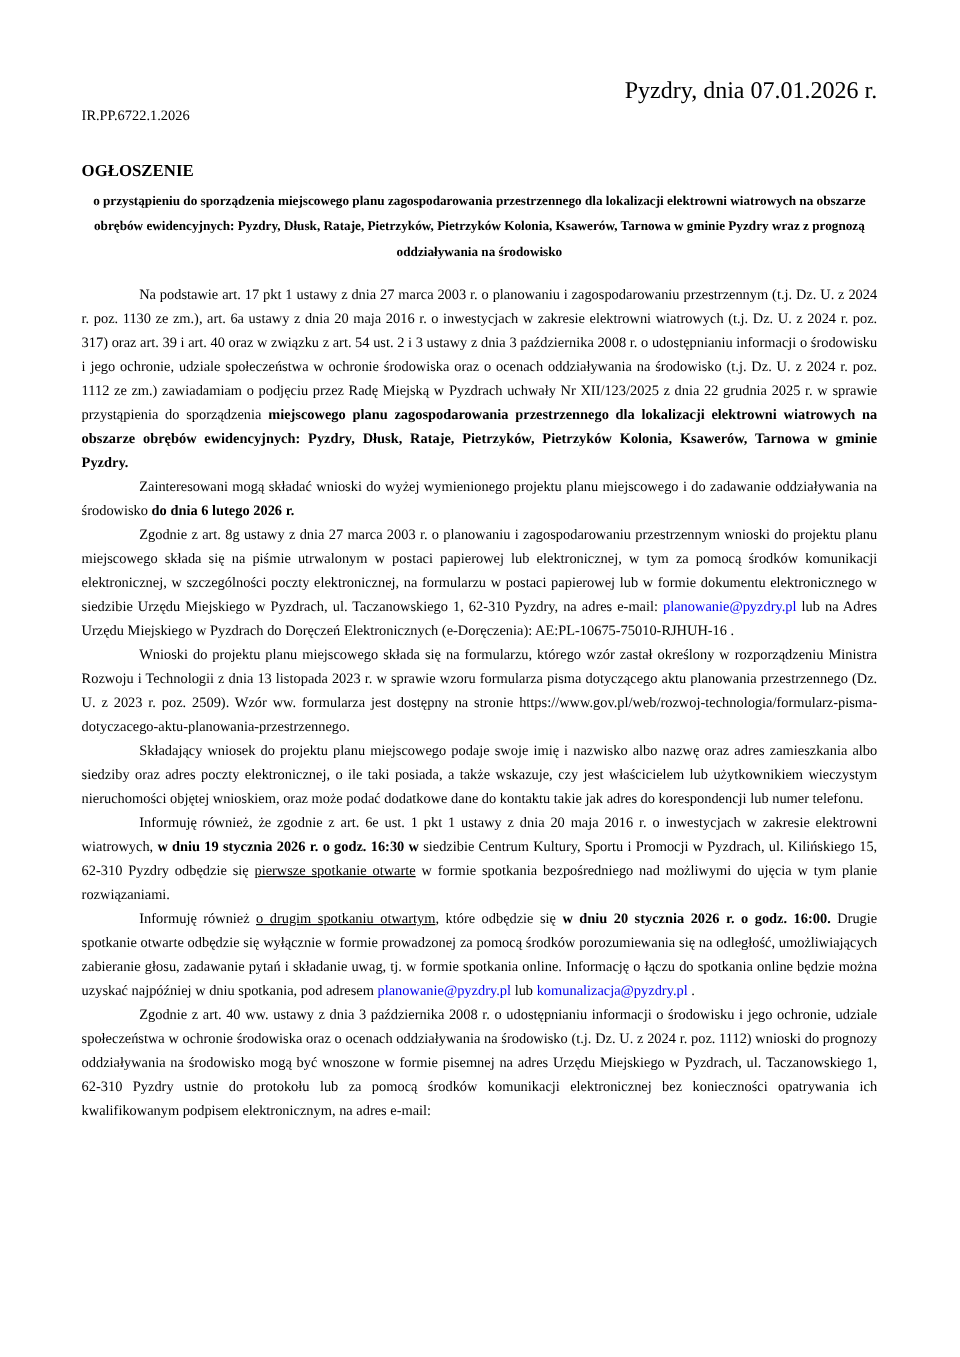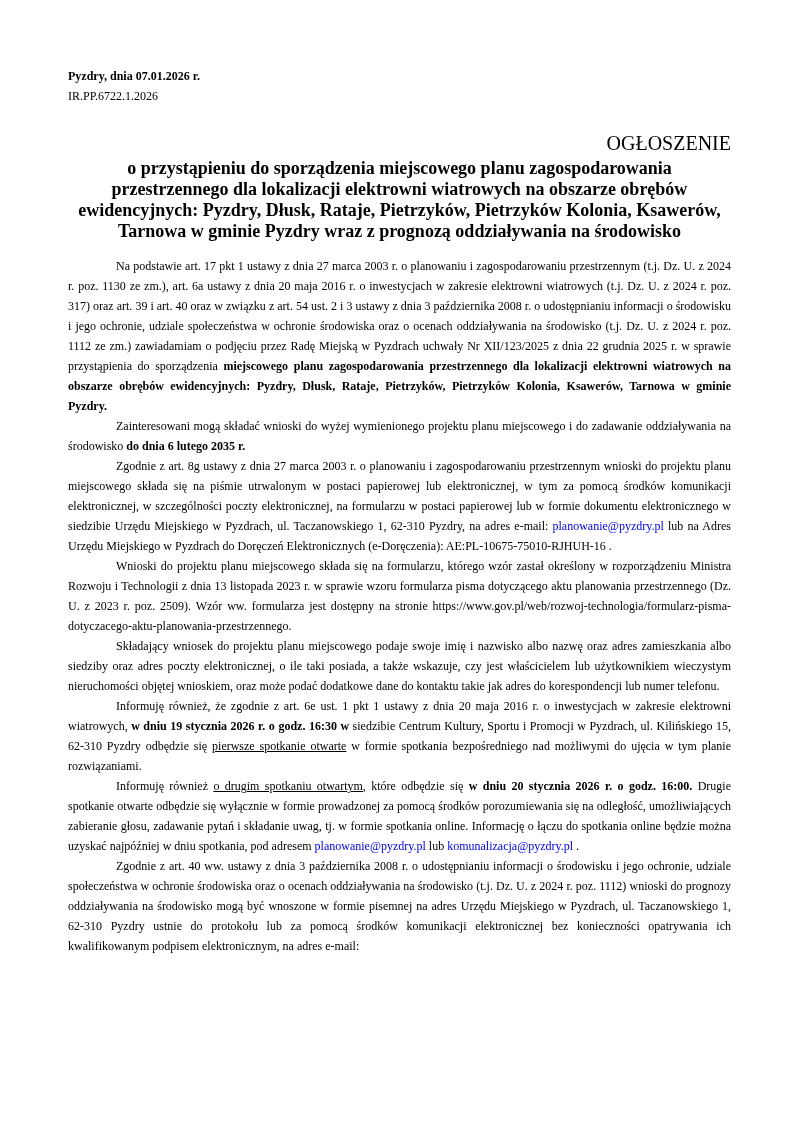--- a/index.html
+++ b/index.html
@@ -14,40 +14,40 @@
     color: #000000;
   }
   .page {
     box-sizing: border-box;
     width: 800px;
     min-height: 1131px;
     padding: 66px 69px 20px 68px;
     background: #ffffff;
   }
   .date-line {
-    font-size: 12px;
+    text-align: right;
+    font-size: 20px;
     line-height: 20px;
-    font-weight: bold;
   }
   .ref-number {
     text-align: left;
     font-size: 12px;
     line-height: 20px;
   }
   .doc-title {
     margin: 27px 0 0 0;
-    text-align: right;
-    font-size: 20px;
-    font-weight: normal;
+    text-align: left;
+    font-size: 14px;
+    font-weight: bold;
     line-height: 21px;
   }
   .doc-subtitle {
     margin: 4px 0 0 0;
     text-align: center;
-    font-size: 18px;
+    font-size: 11px;
     font-weight: bold;
     line-height: 21px;
   }
   .body-text {
     margin-top: 14px;
   }
   .para {
     margin: 0;
     font-size: 12px;
     line-height: 20px;
@@ -66,21 +66,21 @@
 
 <div class="page">
   <div class="date-line">Pyzdry, dnia 07.01.2026 r.</div>
   <div class="ref-number">IR.PP.6722.1.2026</div>
 
   <div class="doc-title">OGŁOSZENIE</div>
   <div class="doc-subtitle">o przystąpieniu do sporządzenia miejscowego planu zagospodarowania przestrzennego dla lokalizacji elektrowni wiatrowych na obszarze obrębów ewidencyjnych: Pyzdry, Dłusk, Rataje, Pietrzyków, Pietrzyków Kolonia, Ksawerów, Tarnowa w gminie Pyzdry wraz z prognozą oddziaływania na środowisko</div>
 
   <div class="body-text">
     <p class="para"><span>Na podstawie art. 17 pkt 1 ustawy z dnia 27 marca 2003 r. o planowaniu i zagospodarowaniu przestrzennym (t.j. Dz. U. z 2024 r. poz. 1130 ze zm.), art. 6a ustawy z dnia 20 maja 2016 r. o inwestycjach w zakresie elektrowni wiatrowych (t.j. Dz. U. z 2024 r. poz. 317) oraz art. 39 i art. 40 oraz w związku z art. 54 ust. 2 i 3 ustawy z dnia 3 października 2008 r. o udostępnianiu informacji o środowisku i jego ochronie, udziale społeczeństwa w ochronie środowiska oraz o ocenach oddziaływania na środowisko (t.j. Dz. U. z 2024 r. poz. 1112 ze zm.) zawiadamiam o podjęciu przez Radę Miejską w Pyzdrach uchwały Nr XII/123/2025 z dnia 22 grudnia 2025 r. w sprawie przystąpienia do sporządzenia </span><span class="b">miejscowego planu zagospodarowania przestrzennego dla lokalizacji elektrowni wiatrowych na obszarze obrębów ewidencyjnych: Pyzdry, Dłusk, Rataje, Pietrzyków, Pietrzyków Kolonia, Ksawerów, Tarnowa w gminie Pyzdry.</span></p>
-    <p class="para"><span>Zainteresowani mogą składać wnioski do wyżej wymienionego projektu planu miejscowego i do zadawanie oddziaływania na środowisko </span><span class="b">do dnia 6 lutego 2035 r.</span></p>
+    <p class="para"><span>Zainteresowani mogą składać wnioski do wyżej wymienionego projektu planu miejscowego i do zadawanie oddziaływania na środowisko </span><span class="b">do dnia 6 lutego 2026 r.</span></p>
     <p class="para"><span>Zgodnie z art. 8g ustawy z dnia 27 marca 2003 r. o planowaniu i zagospodarowaniu przestrzennym wnioski do projektu planu miejscowego składa się na piśmie utrwalonym w postaci papierowej lub elektronicznej, w tym za pomocą środków komunikacji elektronicznej, w szczególności poczty elektronicznej, na formularzu w postaci papierowej lub w formie dokumentu elektronicznego w siedzibie Urzędu Miejskiego w Pyzdrach, ul. Taczanowskiego 1, 62-310 Pyzdry, na adres e-mail: </span><a class="lnk">planowanie@pyzdry.pl</a><span> lub na Adres Urzędu Miejskiego w Pyzdrach do Doręczeń Elektronicznych (e-Doręczenia): AE:PL-10675-75010-RJHUH-16 .</span></p>
     <p class="para"><span>Wnioski do projektu planu miejscowego składa się na formularzu, którego wzór zastał określony w rozporządzeniu Ministra Rozwoju i Technologii z dnia 13 listopada 2023 r. w sprawie wzoru formularza pisma dotyczącego aktu planowania przestrzennego (Dz. U. z 2023 r. poz. 2509). Wzór ww. formularza jest dostępny na stronie https://www.gov.pl/web/rozwoj-technologia/formularz-pisma-dotyczacego-aktu-planowania-przestrzennego.</span></p>
     <p class="para"><span>Składający wniosek do projektu planu miejscowego podaje swoje imię i nazwisko albo nazwę oraz adres zamieszkania albo siedziby oraz adres poczty elektronicznej, o ile taki posiada, a także wskazuje, czy jest właścicielem lub użytkownikiem wieczystym nieruchomości objętej wnioskiem, oraz może podać dodatkowe dane do kontaktu takie jak adres do korespondencji lub numer telefonu.</span></p>
     <p class="para"><span>Informuję również, że zgodnie z art. 6e ust. 1 pkt 1 ustawy z dnia 20 maja 2016 r. o inwestycjach w zakresie elektrowni wiatrowych, </span><span class="b">w dniu 19 stycznia 2026 r. o godz. 16:30 w </span><span>siedzibie Centrum Kultury, Sportu i Promocji w Pyzdrach, ul. Kilińskiego 15, 62-310 Pyzdry odbędzie się </span><span class="u">pierwsze spotkanie otwarte</span><span> w formie spotkania bezpośredniego nad możliwymi do ujęcia w tym planie rozwiązaniami.</span></p>
     <p class="para"><span>Informuję również </span><span class="u">o drugim spotkaniu otwartym</span><span>, które odbędzie się </span><span class="b">w dniu 20 stycznia 2026 r. o godz. 16:00.</span><span> Drugie spotkanie otwarte odbędzie się wyłącznie w formie prowadzonej za pomocą środków porozumiewania się na odległość, umożliwiających zabieranie głosu, zadawanie pytań i składanie uwag, tj. w formie spotkania online. Informację o łączu do spotkania online będzie można uzyskać najpóźniej w dniu spotkania, pod adresem </span><a class="lnk">planowanie@pyzdry.pl</a><span> lub </span><a class="lnk">komunalizacja@pyzdry.pl</a><span> .</span></p>
     <p class="para"><span>Zgodnie z art. 40 ww. ustawy z dnia 3 października 2008 r. o udostępnianiu informacji o środowisku i jego ochronie, udziale społeczeństwa w ochronie środowiska oraz o ocenach oddziaływania na środowisko (t.j. Dz. U. z 2024 r. poz. 1112) wnioski do prognozy oddziaływania na środowisko mogą być wnoszone w formie pisemnej na adres Urzędu Miejskiego w Pyzdrach, ul. Taczanowskiego 1, 62-310 Pyzdry ustnie do protokołu lub za pomocą środków komunikacji elektronicznej bez konieczności opatrywania ich kwalifikowanym podpisem elektronicznym, na adres e-mail: </span></p>
 
   </div>
 
 </div>

